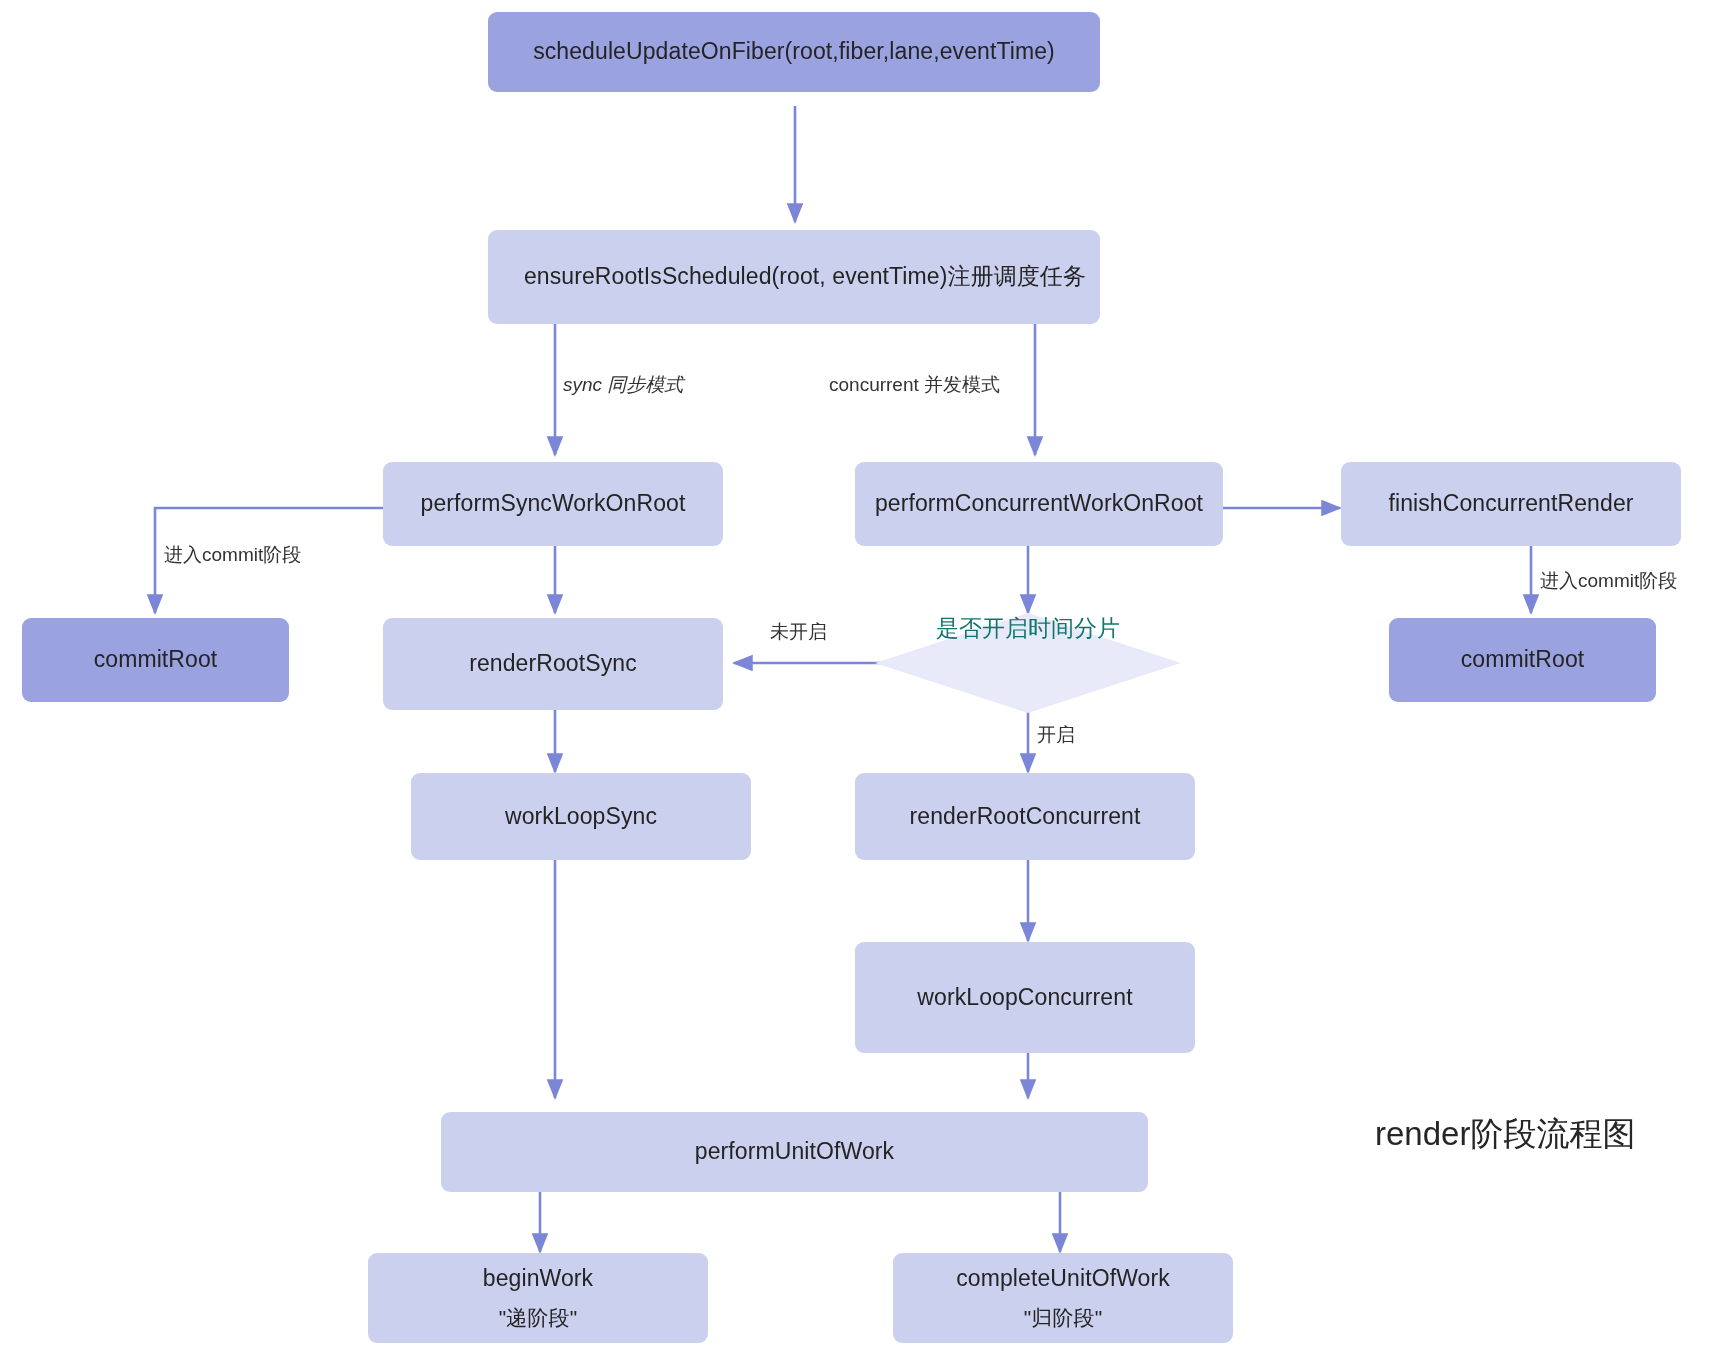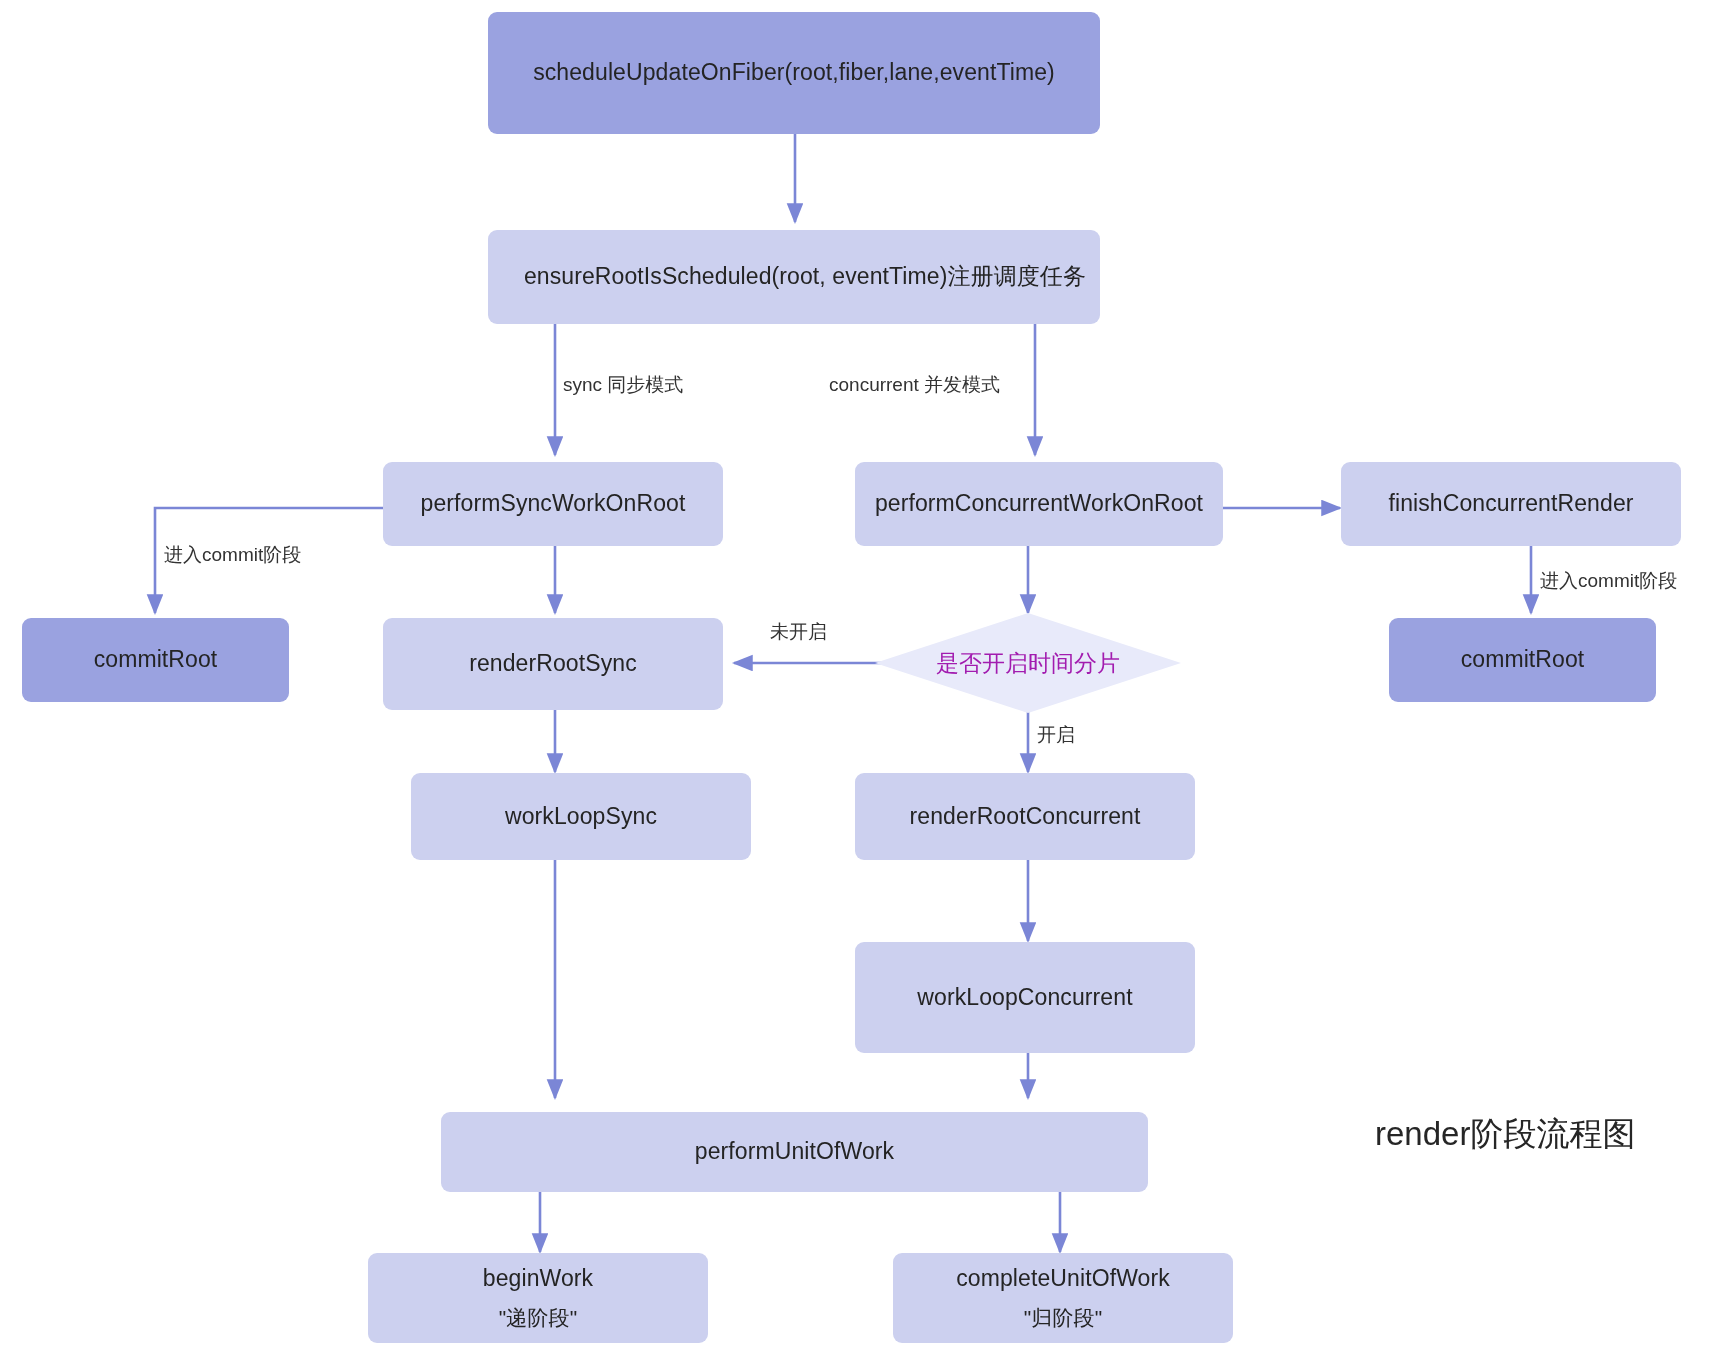--- a/index.html
+++ b/index.html
@@ -47,23 +47,23 @@
   .node.dark {
     background: #9aa2e0;
   }
   .node .sub {
     font-size: 21px;
     margin-top: 10px;
   }
   .diamond {
     position: absolute;
     display: flex;
-    align-items: center;
+    align-items: flex-start;
     justify-content: center;
-    color: #a21caf;
+    color: #0f766e;
     font-size: 23px;
     background: transparent;
   }
   .diamond .dshape {
     position: absolute;
     left: 0; top: 0;
     width: 100%;
     height: 100%;
     background: #e8eafa;
     clip-path: polygon(50% 0%, 100% 50%, 50% 100%, 0% 50%);
@@ -127,29 +127,29 @@
       <path d="M1028,860 L1028,941"></path>
 
       <path d="M1028,1029 L1028,1098"></path>
 
       <path d="M540,1176 L540,1252"></path>
 
       <path d="M1060,1176 L1060,1252"></path>
     </g>
   </svg>
 
-  <div class="node dark" style="left:488px; top:12px; width:612px; height:122px;">
+  <div class="node dark" style="left:488px; top:12px; width:612px; height:80px;">
     <span>scheduleUpdateOnFiber(root,fiber,lane,eventTime)</span>
   </div>
 
   <div class="node light" style="left:488px; top:230px; width:612px; height:94px;padding-left:32px;">
     <span>ensureRootIsScheduled(root, eventTime)注册调度任务</span>
   </div>
 
-  <div class="edge-label" style="left:563px; top:372px;">sync 同步模式</div>
+  <div class="edge-label" style="left:563px; top:372px;font-style:italic;">sync 同步模式</div>
   <div class="edge-label" style="left:829px; top:372px;">concurrent 并发模式</div>
 
   <div class="node light" style="left:383px; top:462px; width:340px; height:84px;">
     <span>performSyncWorkOnRoot</span>
   </div>
 
   <div class="node light" style="left:855px; top:462px; width:368px; height:84px;">
     <span>performConcurrentWorkOnRoot</span>
   </div>
 

